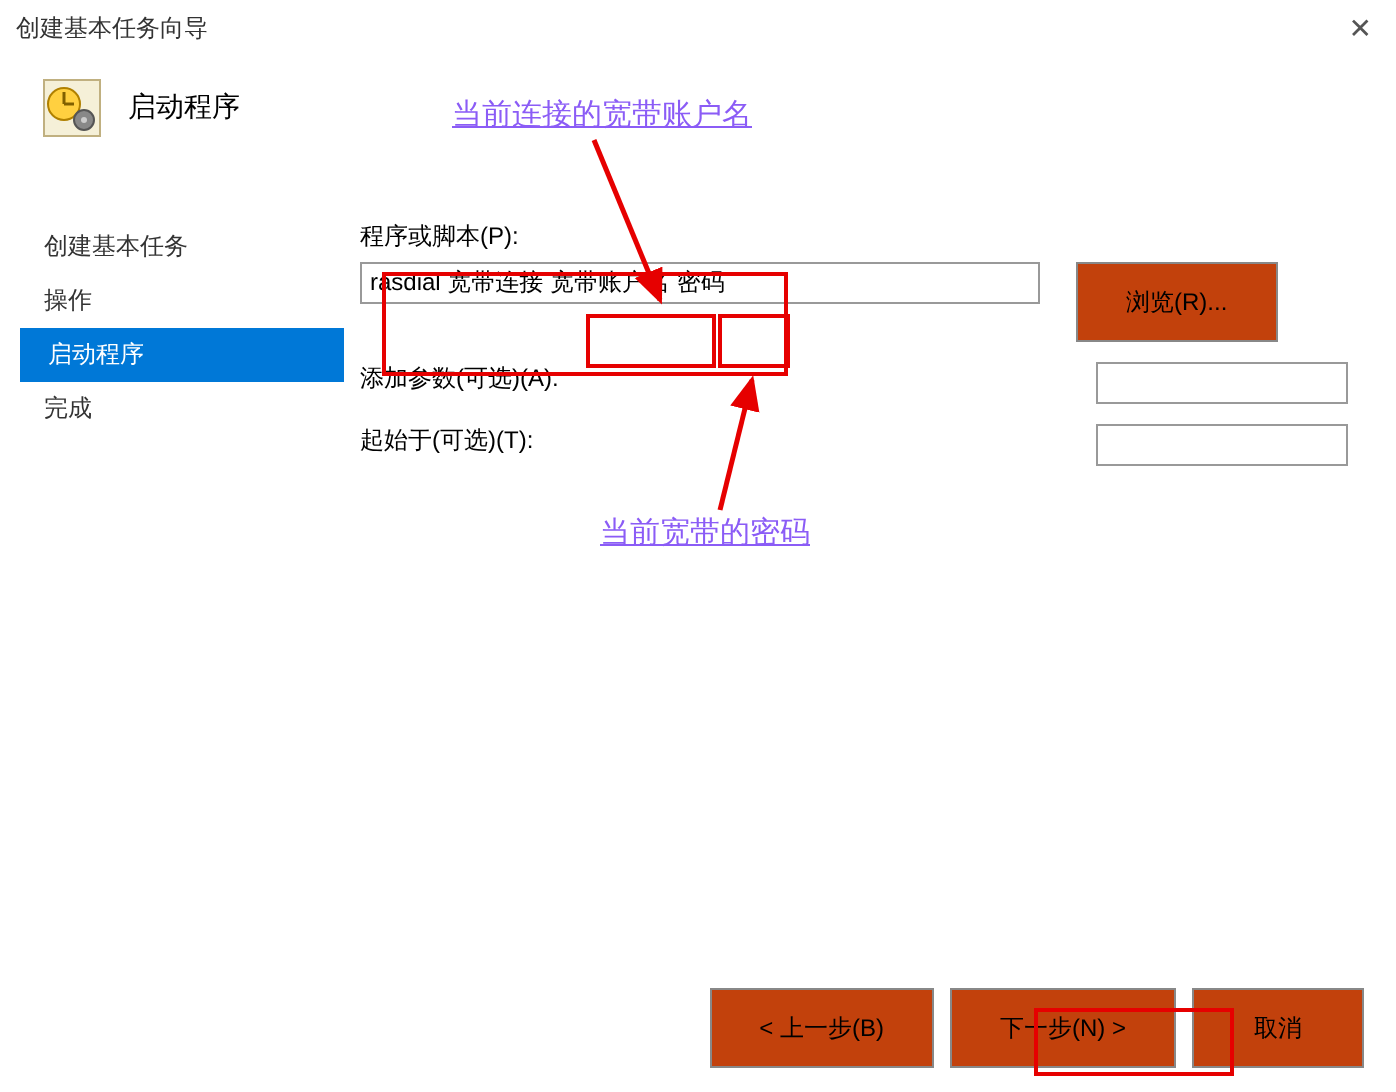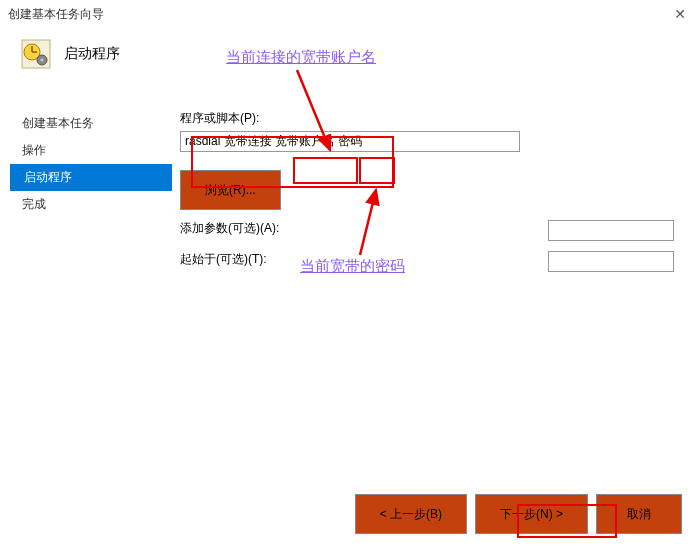--- a/index.html
+++ b/index.html
@@ -145,21 +145,21 @@
     <div class="sidebar-item">创建基本任务</div>
     <div class="sidebar-item">操作</div>
     <div class="sidebar-item selected">启动程序</div>
     <div class="sidebar-item">完成</div>
   </div>
 
   <div class="content">
     <div class="form-row" style="margin-bottom:4px;">
       <span class="form-label">程序或脚本(P):</span>
     </div>
-    <div class="form-row" style="gap:18px;flex-direction:column;">
+    <div class="form-row" style="gap:18px;">
       <input class="text-input program-input" value="rasdial 宽带连接 宽带账户名 密码" style="">
       <button class="btn">浏览(R)...</button>
     </div>
     <div class="form-row" style="margin-top:6px;">
       <span style="width:168px;">添加参数(可选)(A):</span>
       <span style="flex:1"></span>
       <input class="text-input small-input" value="" style="">
     </div>
     <div class="form-row">
       <span style="width:168px;">起始于(可选)(T):</span>

